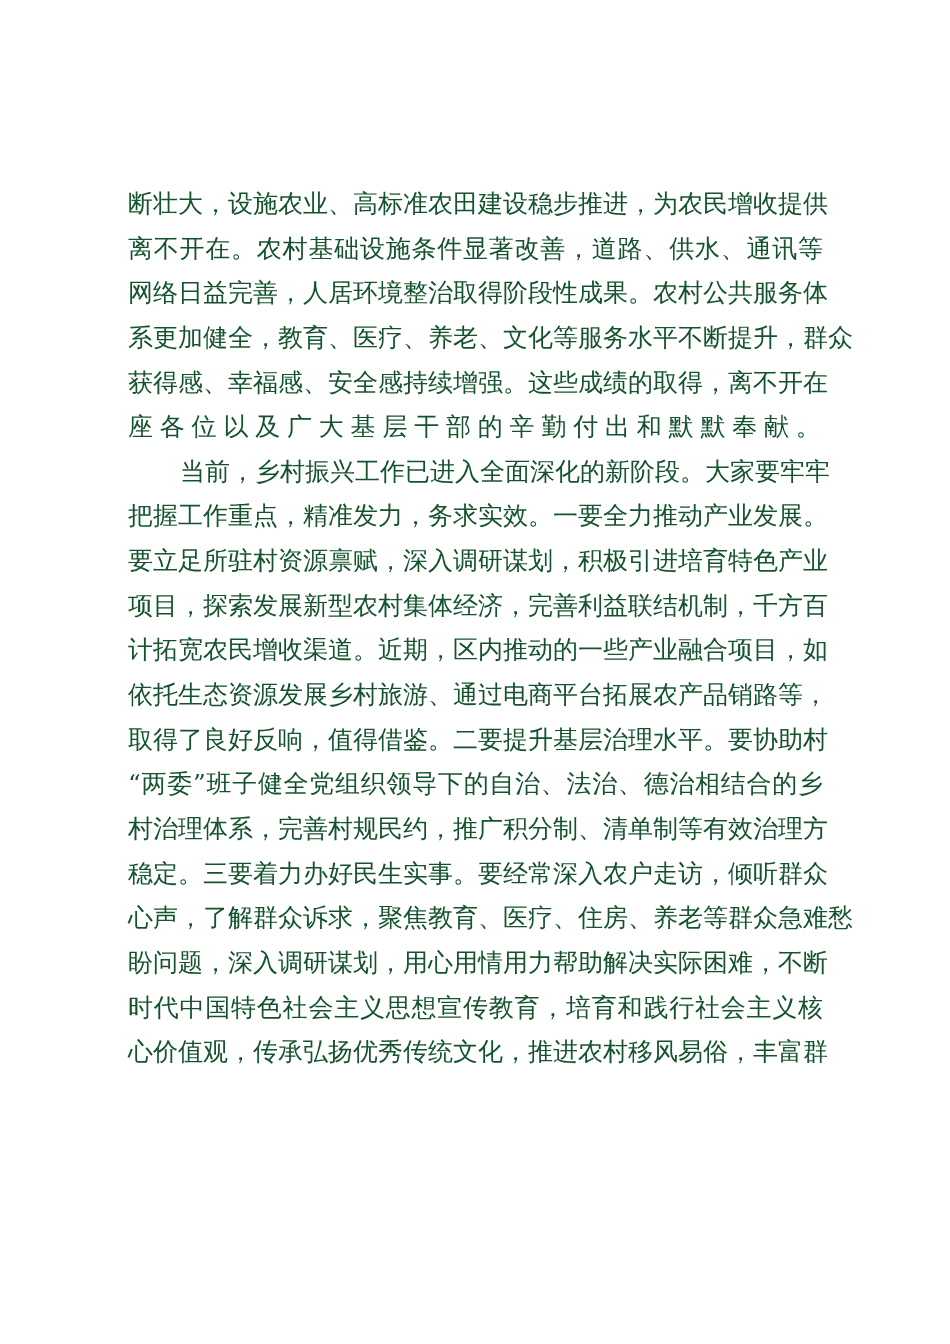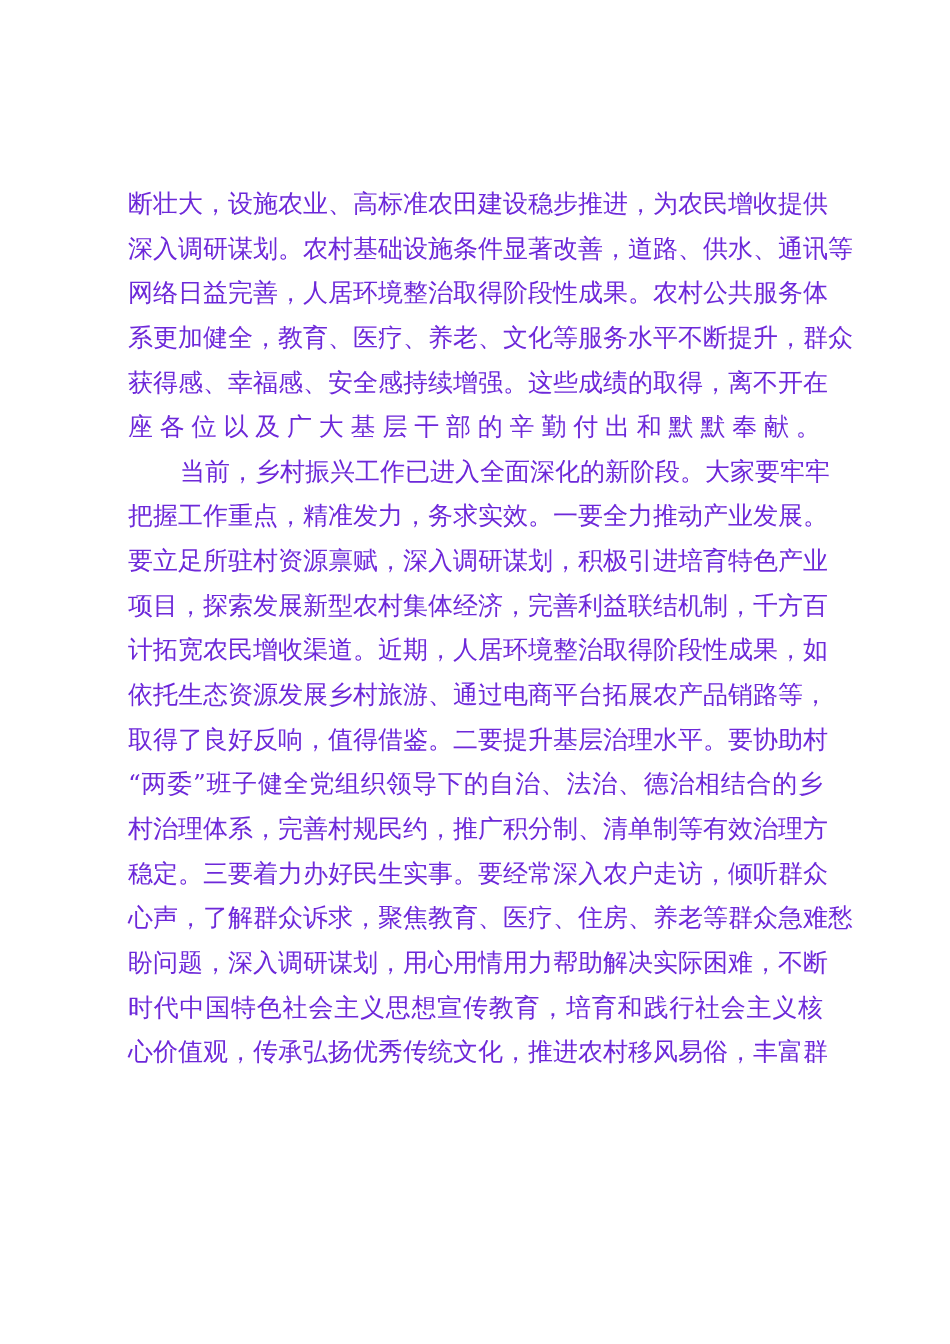--- a/index.html
+++ b/index.html
@@ -19,21 +19,21 @@
       top: 0;
       width: 950px;
       height: 1344px;
       background: #ffffff;
     }
     .text-block {
       position: absolute;
       left: 128px;
       top: 182px;
       width: 695px;
-      color: #6d28d9;
+      color: #14532d;
       font-family: "DejaVu Serif", "Liberation Serif", serif;
       font-size: 25px;
     }
     .line {
       display: block;
       height: 44.65px;
       line-height: 44.65px;
       white-space: nowrap;
       text-align: justify;
       text-align-last: justify;
@@ -49,33 +49,33 @@
     }
   </style>
 </head>
 <body>
 
 <div class="page">
   <div class="text-block">
 
     <div class="paragraph">
       <span class="line">断壮大，设施农业、高标准农田建设稳步推进，为农民增收提供</span>
-      <span class="line">深入调研谋划。农村基础设施条件显著改善，道路、供水、通讯等</span>
+      <span class="line">离不开在。农村基础设施条件显著改善，道路、供水、通讯等</span>
       <span class="line">网络日益完善，人居环境整治取得阶段性成果。农村公共服务体</span>
       <span class="line">系更加健全，教育、医疗、养老、文化等服务水平不断提升，群众</span>
       <span class="line">获得感、幸福感、安全感持续增强。这些成绩的取得，离不开在</span>
       <span class="line last">座各位以及广大基层干部的辛勤付出和默默奉献。</span>
     </div>
 
     <div class="paragraph">
       <span class="line indent">当前，乡村振兴工作已进入全面深化的新阶段。大家要牢牢</span>
       <span class="line">把握工作重点，精准发力，务求实效。一要全力推动产业发展。</span>
       <span class="line">要立足所驻村资源禀赋，深入调研谋划，积极引进培育特色产业</span>
       <span class="line">项目，探索发展新型农村集体经济，完善利益联结机制，千方百</span>
-      <span class="line">计拓宽农民增收渠道。近期，人居环境整治取得阶段性成果，如</span>
+      <span class="line">计拓宽农民增收渠道。近期，区内推动的一些产业融合项目，如</span>
       <span class="line">依托生态资源发展乡村旅游、通过电商平台拓展农产品销路等，</span>
       <span class="line">取得了良好反响，值得借鉴。二要提升基层治理水平。要协助村</span>
       <span class="line">“两委”班子健全党组织领导下的自治、法治、德治相结合的乡</span>
       <span class="line">村治理体系，完善村规民约，推广积分制、清单制等有效治理方</span>
       <span class="line">稳定。三要着力办好民生实事。要经常深入农户走访，倾听群众</span>
       <span class="line">心声，了解群众诉求，聚焦教育、医疗、住房、养老等群众急难愁</span>
       <span class="line">盼问题，深入调研谋划，用心用情用力帮助解决实际困难，不断</span>
       <span class="line">时代中国特色社会主义思想宣传教育，培育和践行社会主义核</span>
       <span class="line">心价值观，传承弘扬优秀传统文化，推进农村移风易俗，丰富群</span>
     </div>

